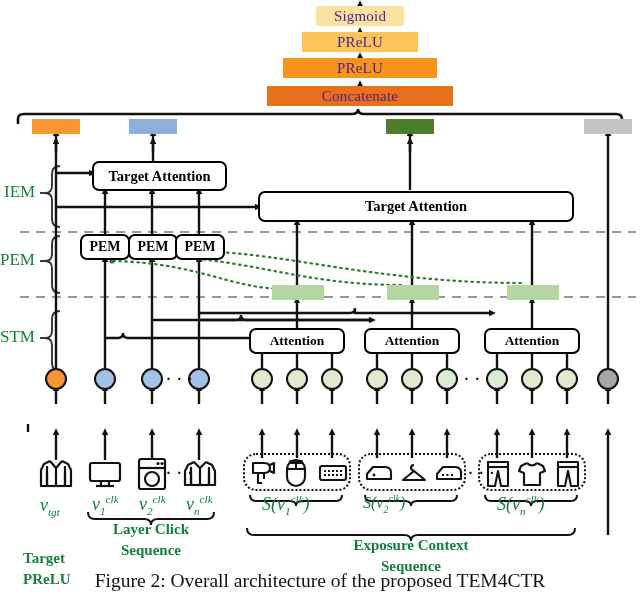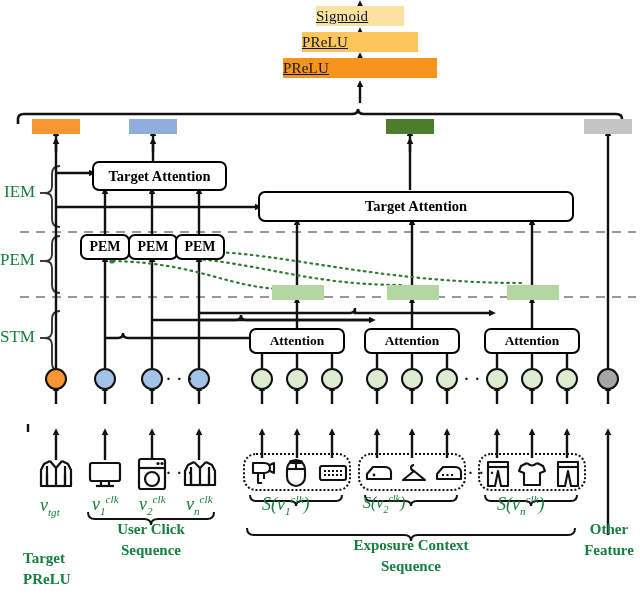--- a/index.html
+++ b/index.html
@@ -1,21 +1,21 @@
 <!DOCTYPE html>
 <html><head>
 <meta charset="utf-8">
 <style>
   html,body{margin:0;padding:0;background:#ffffff;}
   body{width:640px;height:594px;font-family:"Liberation Serif",serif;color:#000;}
   #fig{position:relative;width:640px;height:594px;overflow:hidden;}
   .abs{position:absolute;}
   .bar{position:absolute;box-sizing:border-box;}
-  .mlpbox{position:absolute;display:flex;align-items:center;justify-content:flex-start;
-          font-family:"Liberation Serif",serif;font-size:15px;color:#0f172a;letter-spacing:.2px;text-decoration:underline;}
+  .mlpbox{position:absolute;display:flex;align-items:center;justify-content:center;
+          font-family:"Liberation Serif",serif;font-size:15px;color:#4c1d95;letter-spacing:.2px;}
   .rbox{position:absolute;box-sizing:border-box;border:2.2px solid #000;border-radius:7px;
         background:#fff;display:flex;align-items:center;justify-content:center;
         font-family:"Liberation Serif",serif;font-weight:bold;color:#000;}
   .circle{position:absolute;border-radius:50%;border:2px solid #111;box-sizing:border-box;}
   .dots{position:absolute;font-family:"Liberation Serif",serif;font-weight:bold;
         letter-spacing:1px;color:#111;line-height:1;}
   .lbl{position:absolute;font-family:"Liberation Serif",serif;color:#15803d;white-space:nowrap;}
   .bold{font-weight:bold;}
   .greenbar{position:absolute;background:#b4d7a1;}
   .grpbox{position:absolute;box-sizing:border-box;border:2.6px dotted #111;border-radius:13px;}
@@ -177,20 +177,23 @@
 
   <div class="mlpbox" style="left:316px;top:6px;width:88px;height:20px;background:#FCE2A0;">
     <span>Sigmoid</span>
   </div>
   <div class="mlpbox" style="left:302px;top:32px;width:116px;height:20px;background:#FBC55B;">
     <span>PReLU</span>
   </div>
   <div class="mlpbox" style="left:283px;top:58px;width:154px;height:20px;background:#F7941E;">
     <span>PReLU</span>
   </div>
+  <div class="mlpbox" style="left:267px;top:86px;width:186px;height:20px;background:#E8701A;">
+    <span>Concatenate</span>
+  </div>
 
   <div class="bar" style="left:32px;top:119px;width:48px;height:15px;background:#F79633;"></div>
   <div class="bar" style="left:129px;top:119px;width:48px;height:15px;background:#8FAEDC;"></div>
   <div class="bar" style="left:386px;top:119px;width:48px;height:15px;background:#4B7D2D;"></div>
   <div class="bar" style="left:584px;top:119px;width:48px;height:15px;background:#C4C4C4;"></div>
 
   <div class="lbl" style="left:4px;top:182px;font-size:17px;">
     <span>IEM</span>
   </div>
   <div class="lbl" style="left:0px;top:250px;font-size:17px;">
@@ -388,26 +391,23 @@
   </div>
   <div class="lbl vmath" style="left:497px;top:493px;font-size:18px;">
     <span>S</span>(<span>v</span><sub class="ix">n</sub><sup class="ck">clk</sup>)
   </div>
 
   <div class="lbl bold" style="left:23px;top:550px;font-size:15px;text-align:left;width:66px;">
     <div>Target</div>
     <div style="margin-top:4px;">PReLU</div>
   </div>
   <div class="lbl bold" style="left:90px;top:521px;font-size:15px;text-align:center;width:122px;">
-    <div>User Click</div>
+    <div>Layer Click</div>
     <div style="margin-top:4px;">Sequence</div>
   </div>
   <div class="lbl bold" style="left:301px;top:537px;font-size:15px;text-align:center;width:220px;">
     <div>Exposure Context</div>
     <div style="margin-top:4px;">Sequence</div>
   </div>
-  <div class="lbl bold" style="left:578px;top:521px;font-size:15px;text-align:center;width:62px;">
-    <div>Other</div>
-    <div style="margin-top:4px;">Feature</div>
-  </div>
-
+
+  <div class="cap" style="top:570px;">Figure 2: Overall architecture of the proposed TEM4CTR</div>
 
 </div>
 
 </body></html>

